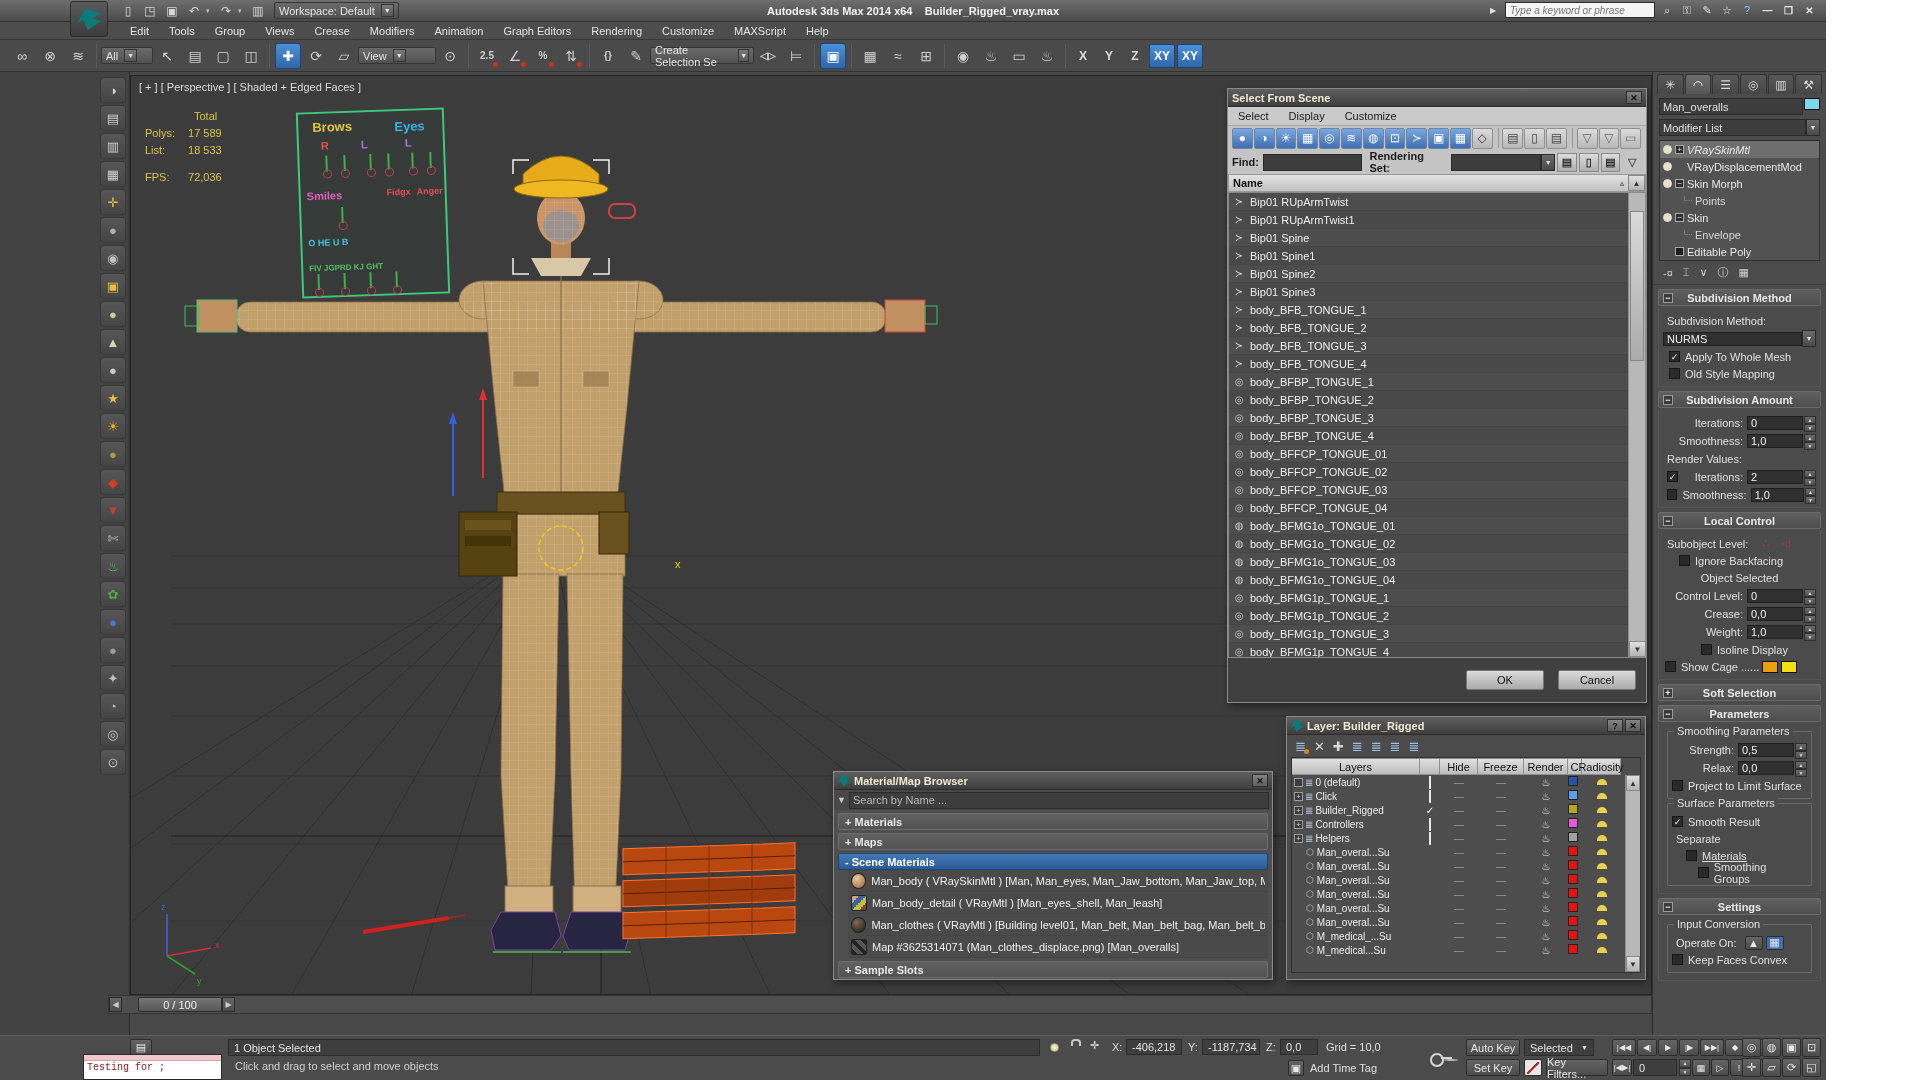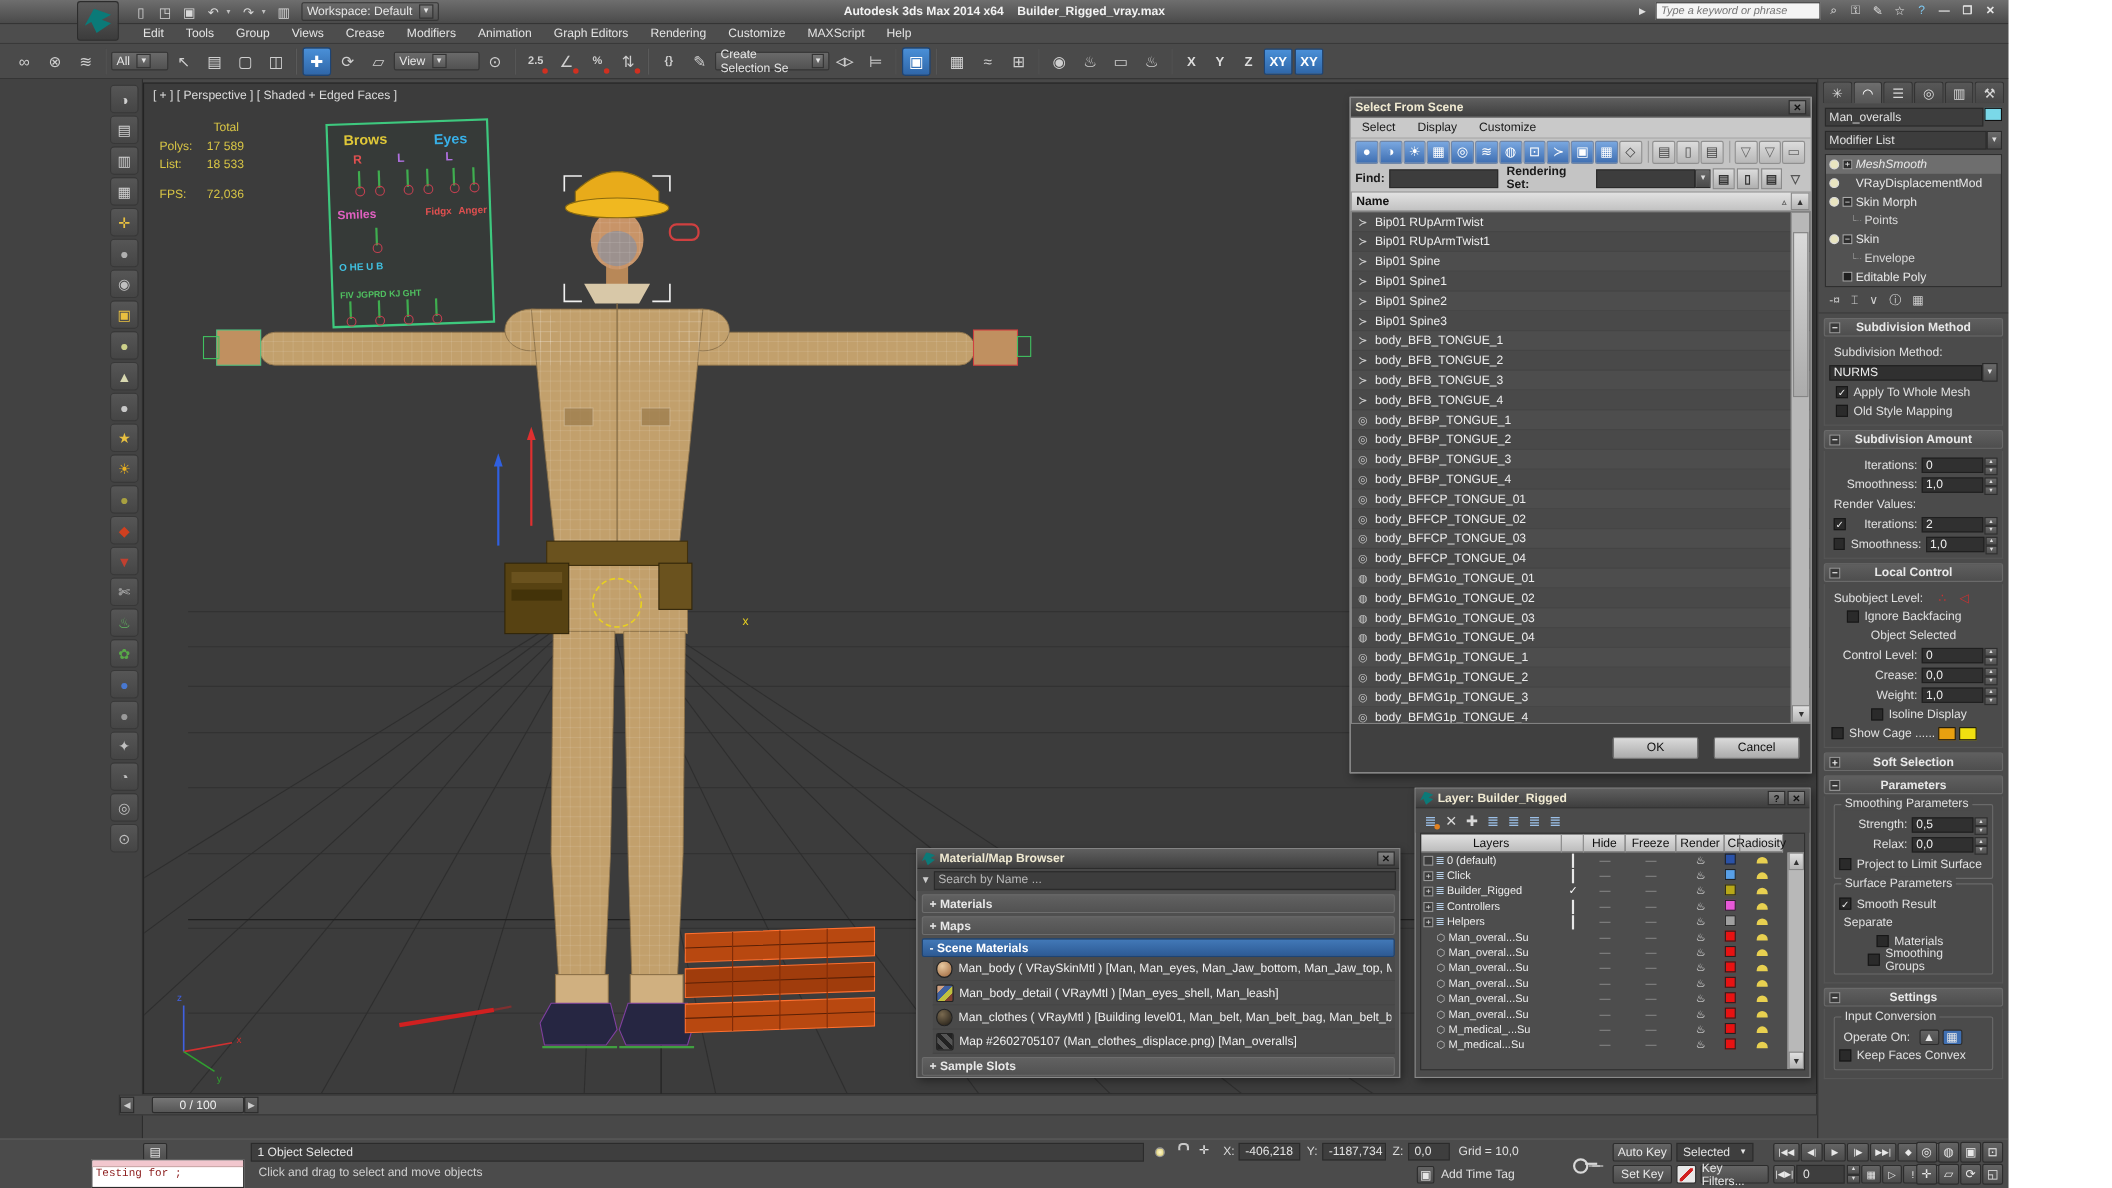--- a/index.html
+++ b/index.html
@@ -680,21 +680,21 @@
         <div class="mat-row">
           <span class="mthumb face"></span>
           <span style="white-space: nowrap; overflow: hidden;">Man_body_detail  ( VRayMtl )  [Man_eyes_shell, Man_leash]</span>
         </div>
         <div class="mat-row">
           <span class="mthumb cloth"></span>
           <span style="white-space: nowrap; overflow: hidden;">Man_clothes  ( VRayMtl )  [Building level01, Man_belt, Man_belt_bag, Man_belt_ba...</span>
         </div>
         <div class="mat-row">
           <span class="mthumb map"></span>
-          <span style="white-space: nowrap; overflow: hidden;">Map #2602705107 (Man_clothes_displace.png)  [Man_overalls]</span>
+          <span style="white-space: nowrap; overflow: hidden;">Map #3625314071 (Man_clothes_displace.png)  [Man_overalls]</span>
         </div>
       </div>
     <div class="rollbar">+ Sample Slots</div>
   </div>
 
   <div id="layer-dlg" class="dlg">
     <div class="dlg-title">
       <span class="mini-logo"></span>
       <span>Layer: Builder_Rigged</span>
       <span class="dlg-q">?</span>
@@ -929,21 +929,21 @@
       <span class="cswatch" id="obj-color" style="background: rgb(122, 216, 232);"></span>
     </div>
     <div id="cp-mod-row">
       <span class="dkfield" style="flex:1">Modifier List</span>
       <span class="dkdd-arr">▼</span>
     </div>
     <div id="cp-stack">
         <div class="stk sel">
           <i class="bulb"></i>
           <i class="pmbox">+</i>
-          <span style="font-style: italic;">MeshSmooth</span>
+          <span style="font-style: italic;">VRaySkinMtl</span>
         </div>
         <div class="stk">
           <i class="bulb"></i>
           <i class="nb"></i>
           <span>VRayDisplacementMod</span>
         </div>
         <div class="stk">
           <i class="bulb"></i>
           <i class="pmbox">−</i>
           <span>Skin Morph</span>
@@ -1123,21 +1123,21 @@
           </div>
           <div class="grpbox">
             <span class="gt">Surface Parameters</span>
             <div class="cbrow" style="margin-left: 2px;">
               <span class="cbx">✓</span>
               <span>Smooth Result</span>
             </div>
             <div class="cbrow">
               <span>Separate</span>
             </div>
-            <div class="cbrow" style="margin-left: 36px;">
+            <div class="cbrow" style="margin-left: 16px; text-decoration: underline;">
               <span class="cbx"></span>
               <span>Materials</span>
             </div>
             <div class="cbrow" style="margin-left: 28px;">
               <span class="cbx"></span>
               <span>Smoothing Groups</span>
             </div>
           </div>
         </div>
         <div class="roll-h">

